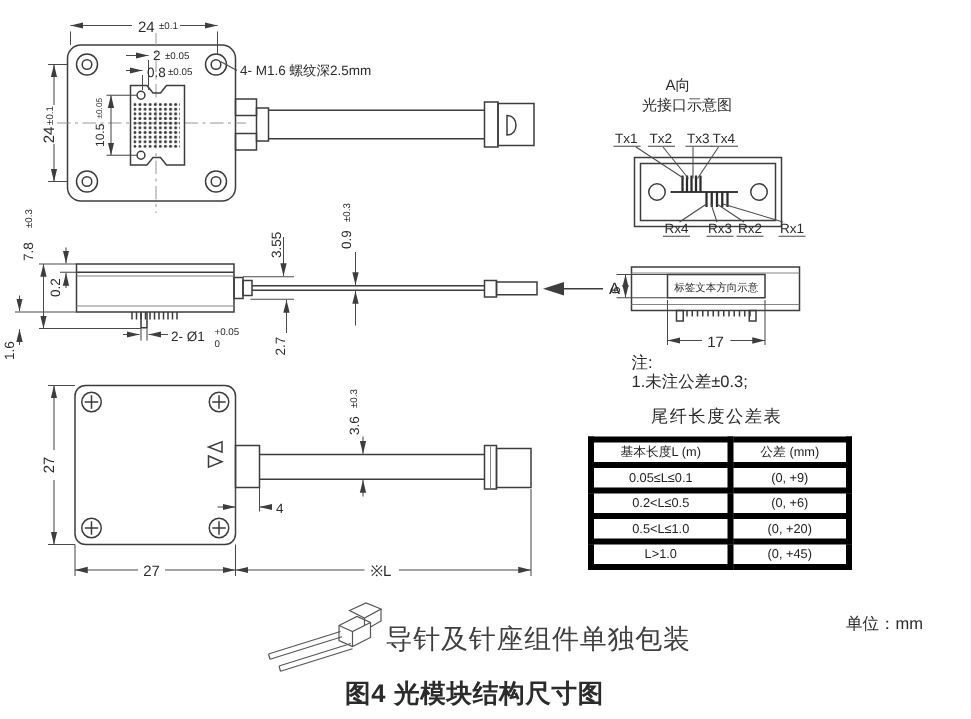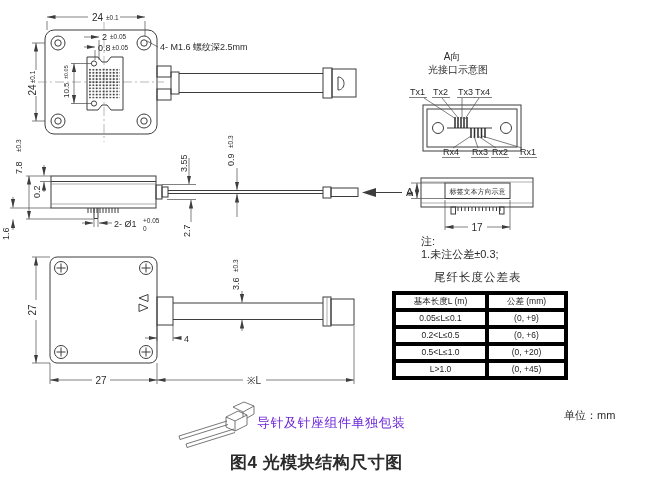--- a/index.html
+++ b/index.html
@@ -15,21 +15,21 @@
   .t7{font-size:7px;} .t6{font-size:6.5px;} .t5{font-size:5.5px;} .t11{font-size:11px;}
   .htm{position:absolute;white-space:nowrap;}
   .note-title{left:421px;top:234px;font-size:11px;}
   .note-line{left:421px;top:247px;font-size:11px;}
   .tbl-title{left:434px;top:270px;font-size:11.5px;letter-spacing:1px;}
   .tol-table{position:absolute;left:392px;top:291px;width:172px;border-collapse:collapse;
              font-size:8.5px;color:#222;table-layout:fixed;}
   .tol-table th,.tol-table td{border:4px solid #000000;height:13px;padding:0;
              text-align:center;font-weight:normal;line-height:13px;}
   .tol-table col.c1{width:93px;} .tol-table col.c2{width:79px;}
-  .pack-note{left:257px;top:414px;font-size:13px;color:#6d28d9;letter-spacing:.5px;}
+  .pack-note{left:257px;top:414px;font-size:18px;color:#404040;letter-spacing:.5px;}
   .unit{left:564px;top:408px;font-size:11px;}
   .caption{left:230px;top:451px;font-size:17px;font-weight:bold;letter-spacing:.5px;}
 </style>
 </head>
 <body>
 
 <div class="canvas">
 
 <svg width="647" height="479" viewBox="0 0 647 479">
   <defs>

